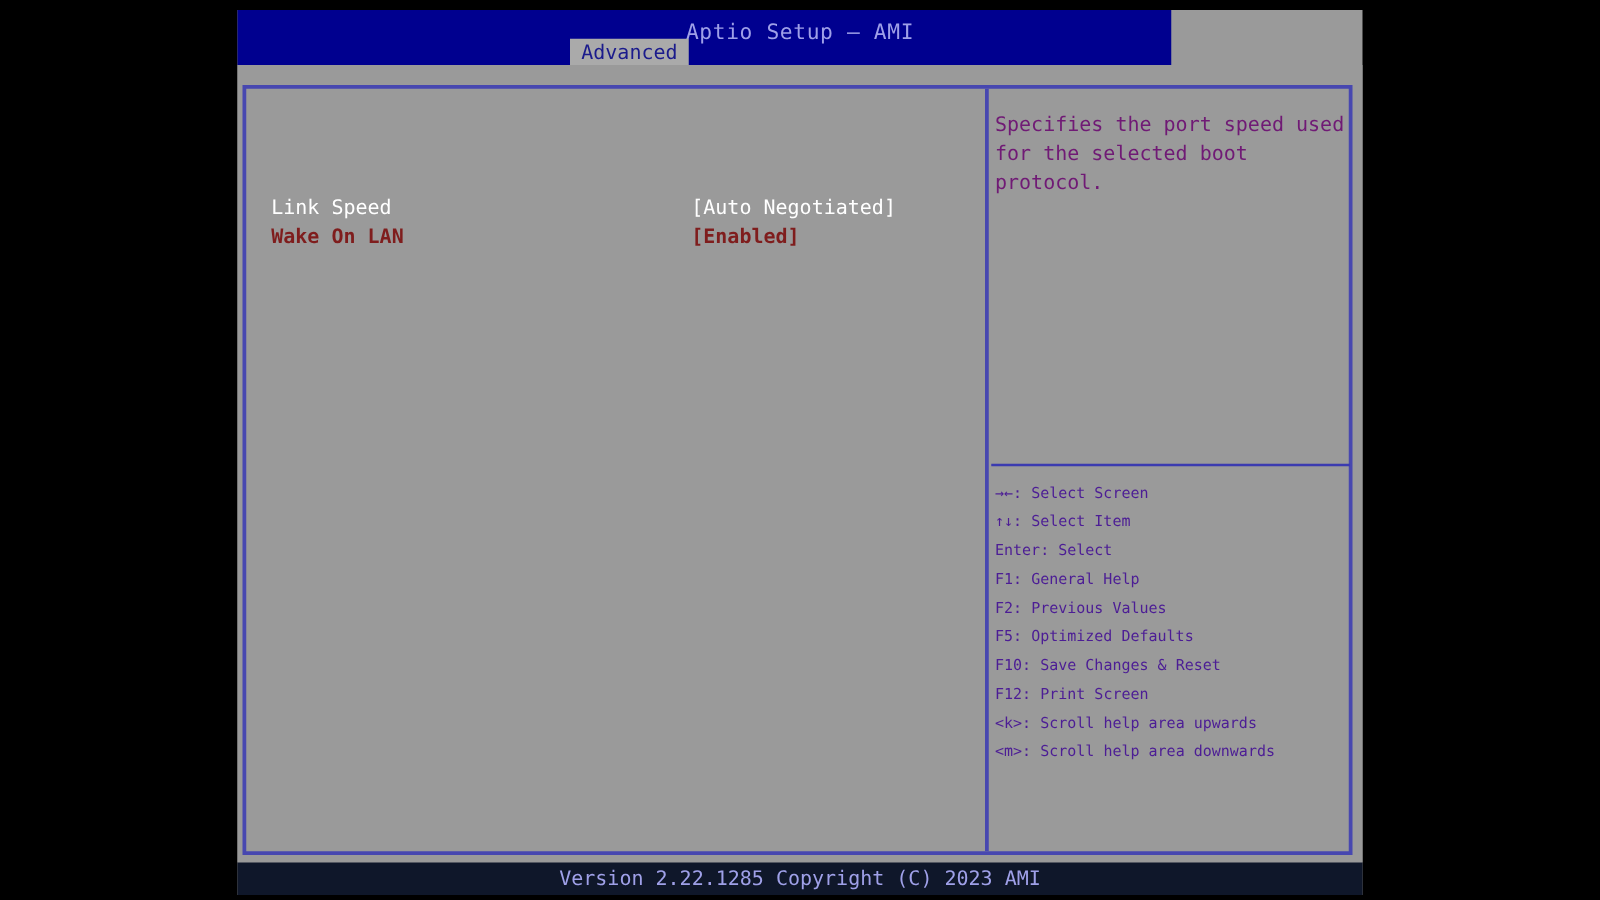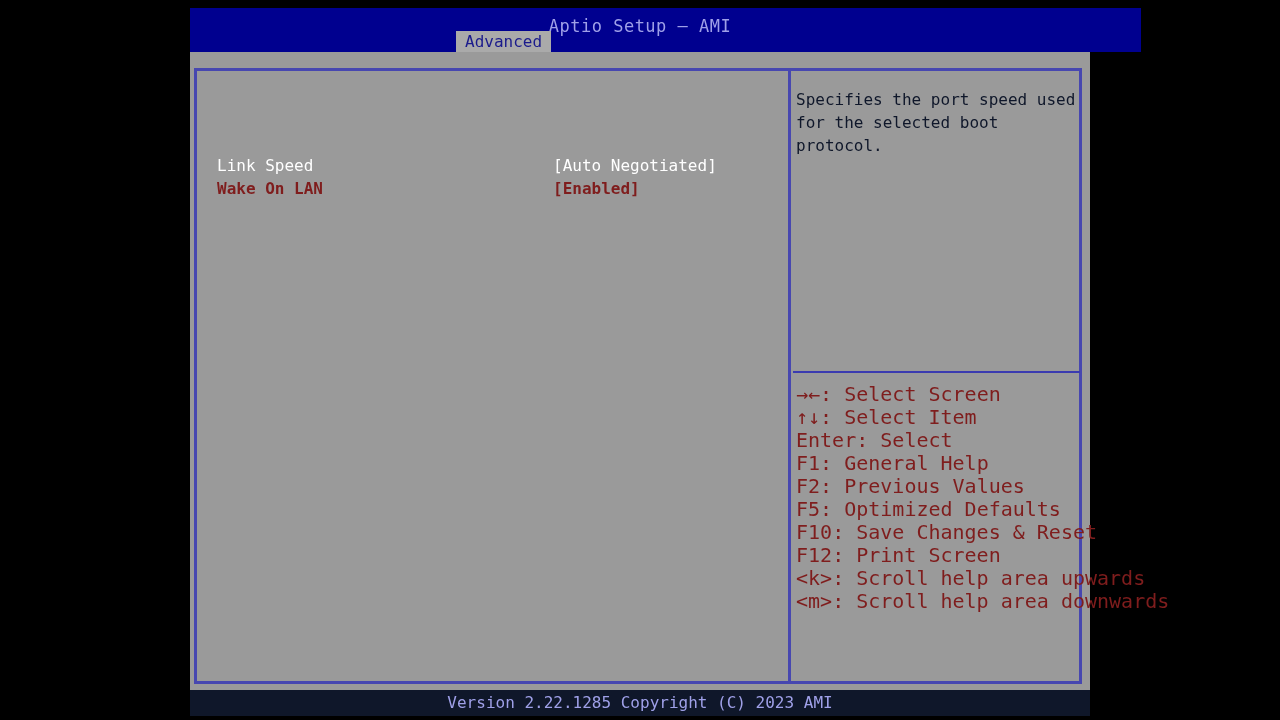--- a/index.html
+++ b/index.html
@@ -33,21 +33,21 @@
     width: 900px;
     height: 708px;
     background: #9a9a9a;
   }
 
   
   #titlebar {
     position: absolute;
     left: 0;
     top: 0;
-    width: 951px;
+    width: 747px;
     height: 44px;
     background: #00008f;
   }
   #title-text {
     position: absolute;
     left: 0;
     top: 8px;
     width: 900px;
     text-align: center;
     font-size: 17px;
@@ -159,41 +159,41 @@
     width: 291px;
     height: 610px;
   }
   #help-text {
     position: absolute;
     left: 5px;
     top: 17px;
     width: 285px;
     font-size: 16px;
     line-height: 23px;
-    color: #0f172a;
+    color: #701a75;
     white-space: pre-wrap;
   }
   #help-divider {
     position: absolute;
     left: 2px;
     top: 300px;
     width: 287px;
     height: 2px;
     background: #3b3bb0;
   }
   #legend {
     position: absolute;
     left: 5px;
     top: 312px;
     width: 286px;
   }
   .legend-row {
-    font-size: 20px;
+    font-size: 12px;
     line-height: 23px;
-    color: #7f1d1d;
+    color: #4c1d95;
     white-space: pre;
   }
   .legend-key {
     display: inline;
   }
 
   
   #footer {
     position: absolute;
     left: 0;

